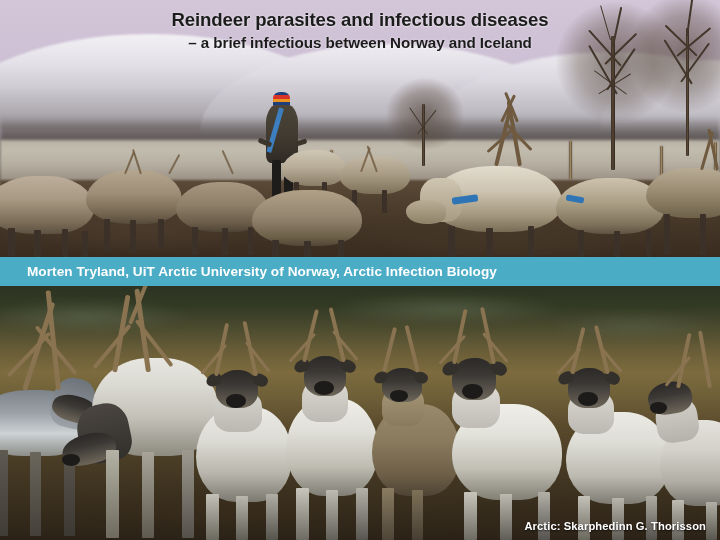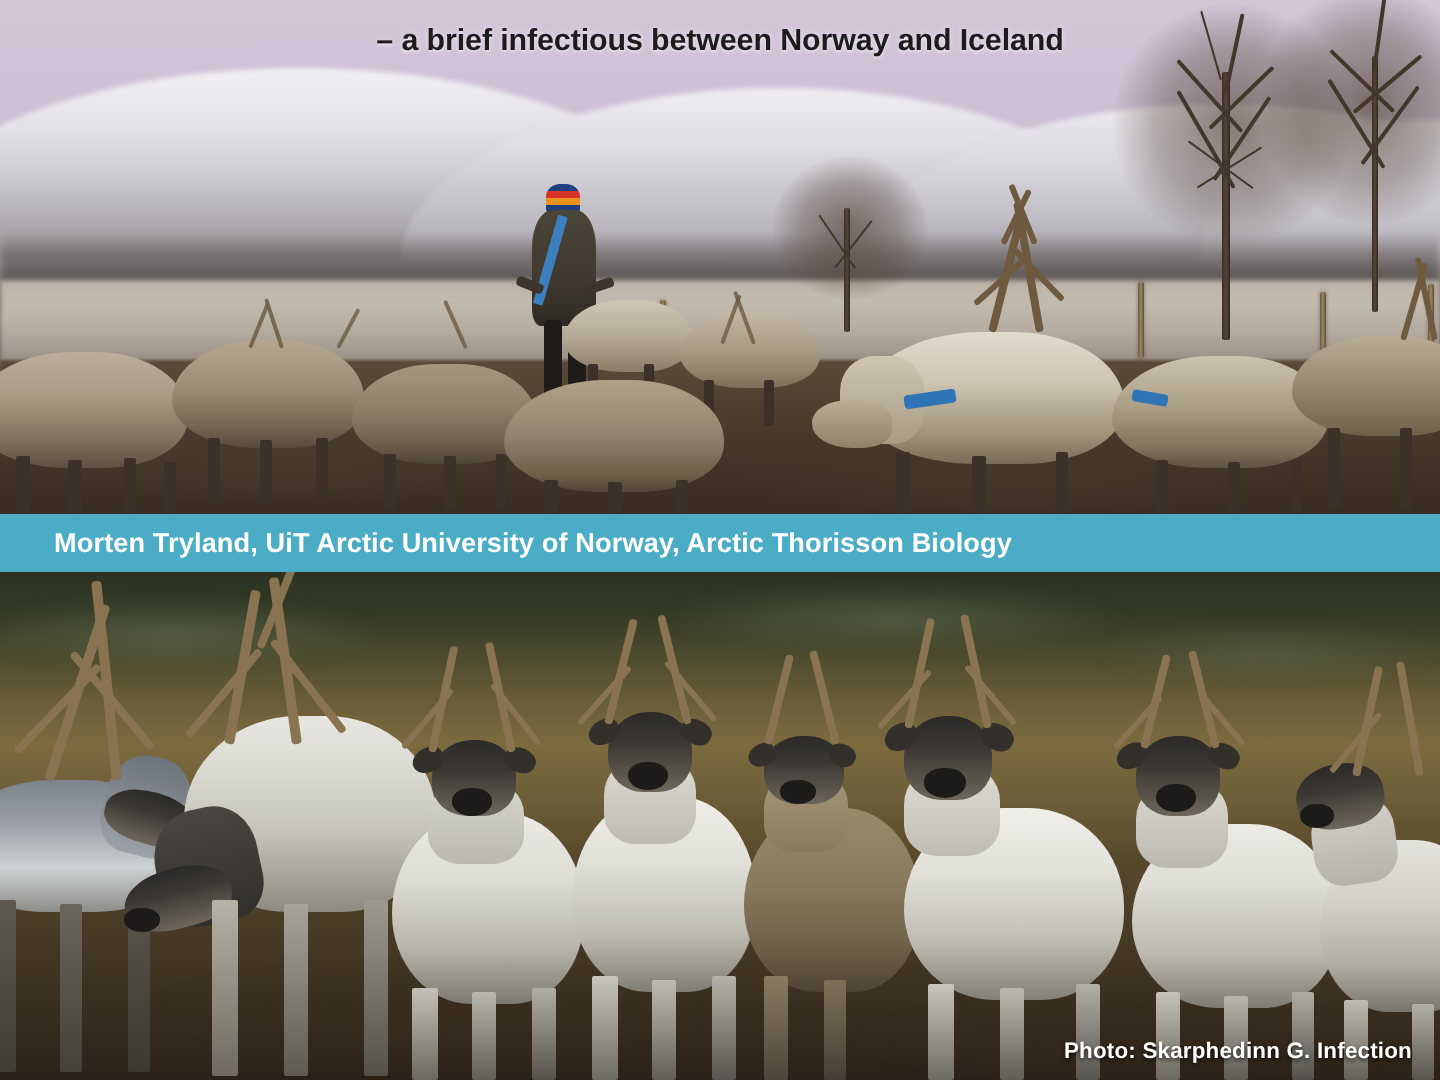--- a/index.html
+++ b/index.html
@@ -224,26 +224,27 @@
     <div class="leg" style="left:700px;top:214px;width:6px;height:41px;"></div>
 
     <div class="antler" style="left:124px;top:150px;width:2.4px;height:24px;transform:rotate(22deg);opacity:.85;"></div>
     <div class="antler" style="left:140px;top:148px;width:2.4px;height:26px;transform:rotate(-18deg);opacity:.85;"></div>
     <div class="antler" style="left:168px;top:152px;width:2.2px;height:22px;transform:rotate(28deg);opacity:.8;"></div>
     <div class="antler" style="left:232px;top:148px;width:2.4px;height:26px;transform:rotate(-24deg);opacity:.8;"></div>
     <div class="antler" style="left:360px;top:146px;width:2.4px;height:26px;transform:rotate(20deg);opacity:.8;"></div>
     <div class="antler" style="left:376px;top:144px;width:2.2px;height:28px;transform:rotate(-20deg);opacity:.8;"></div>
 
     <div class="title-wrap">
+      <div class="title-main">Reindeer parasites and infectious diseases</div>
       <div class="title-sub">– a brief infectious between Norway and Iceland</div>
     </div>
   </div>
 
   <div class="banner">
-    <div class="banner-text">Morten Tryland, UiT  Arctic University of Norway, Arctic Thorisson Biology</div>
+    <div class="banner-text">Morten Tryland, UiT  Arctic University of Norway, Arctic Infection Biology</div>
   </div>
 
   <div class="photo-bot">
     <div class="tundra-tex"></div>
 
     <div class="ice-deer">
       <div class="ib" style="left:-26px;top:104px;width:118px;height:66px;background:linear-gradient(to bottom,#7d838a 0%,#9aa0a6 34%,#cdd2d4 66%,#8c8d88 100%);"></div>
       <div class="ineck" style="left:52px;top:92px;width:42px;height:50px;background:linear-gradient(to bottom,#6d737a 0%,#9ba1a6 100%);transform:rotate(14deg);"></div>
       <div class="ihead" style="left:52px;top:110px;width:46px;height:26px;transform:rotate(16deg);"></div>
       <div class="imuzzle" style="left:84px;top:126px;width:16px;height:11px;"></div>
@@ -353,16 +354,16 @@
       <div class="ineck" style="left:656px;top:112px;width:42px;height:44px;background:linear-gradient(to bottom,#d4d2ca 0%,#b4b2aa 100%);transform:rotate(-8deg);"></div>
       <div class="ihead" style="left:648px;top:96px;width:44px;height:32px;transform:rotate(-10deg);"></div>
       <div class="imuzzle" style="left:650px;top:116px;width:17px;height:12px;"></div>
       <div class="iant" style="left:676px;top:46px;width:4px;height:56px;transform:rotate(12deg);"></div>
       <div class="iant" style="left:708px;top:44px;width:4px;height:58px;transform:rotate(-10deg);"></div>
       <div class="iant" style="left:664px;top:62px;width:3.4px;height:38px;transform:rotate(40deg);"></div>
       <div class="ileg" style="position:absolute;left:672px;top:214px;width:12px;height:40px;background:linear-gradient(to bottom,#bebcb2 0%,#64615a 100%);"></div>
       <div class="ileg" style="position:absolute;left:706px;top:216px;width:11px;height:38px;background:linear-gradient(to bottom,#b2b0a6 0%,#58554e 100%);"></div>
     </div>
 
-    <div class="credit">Photo: Skarphedinn G. Infection</div>
+    <div class="credit">Arctic: Skarphedinn G. Thorisson</div>
   </div>
 
 </div>
 
 </body></html>

